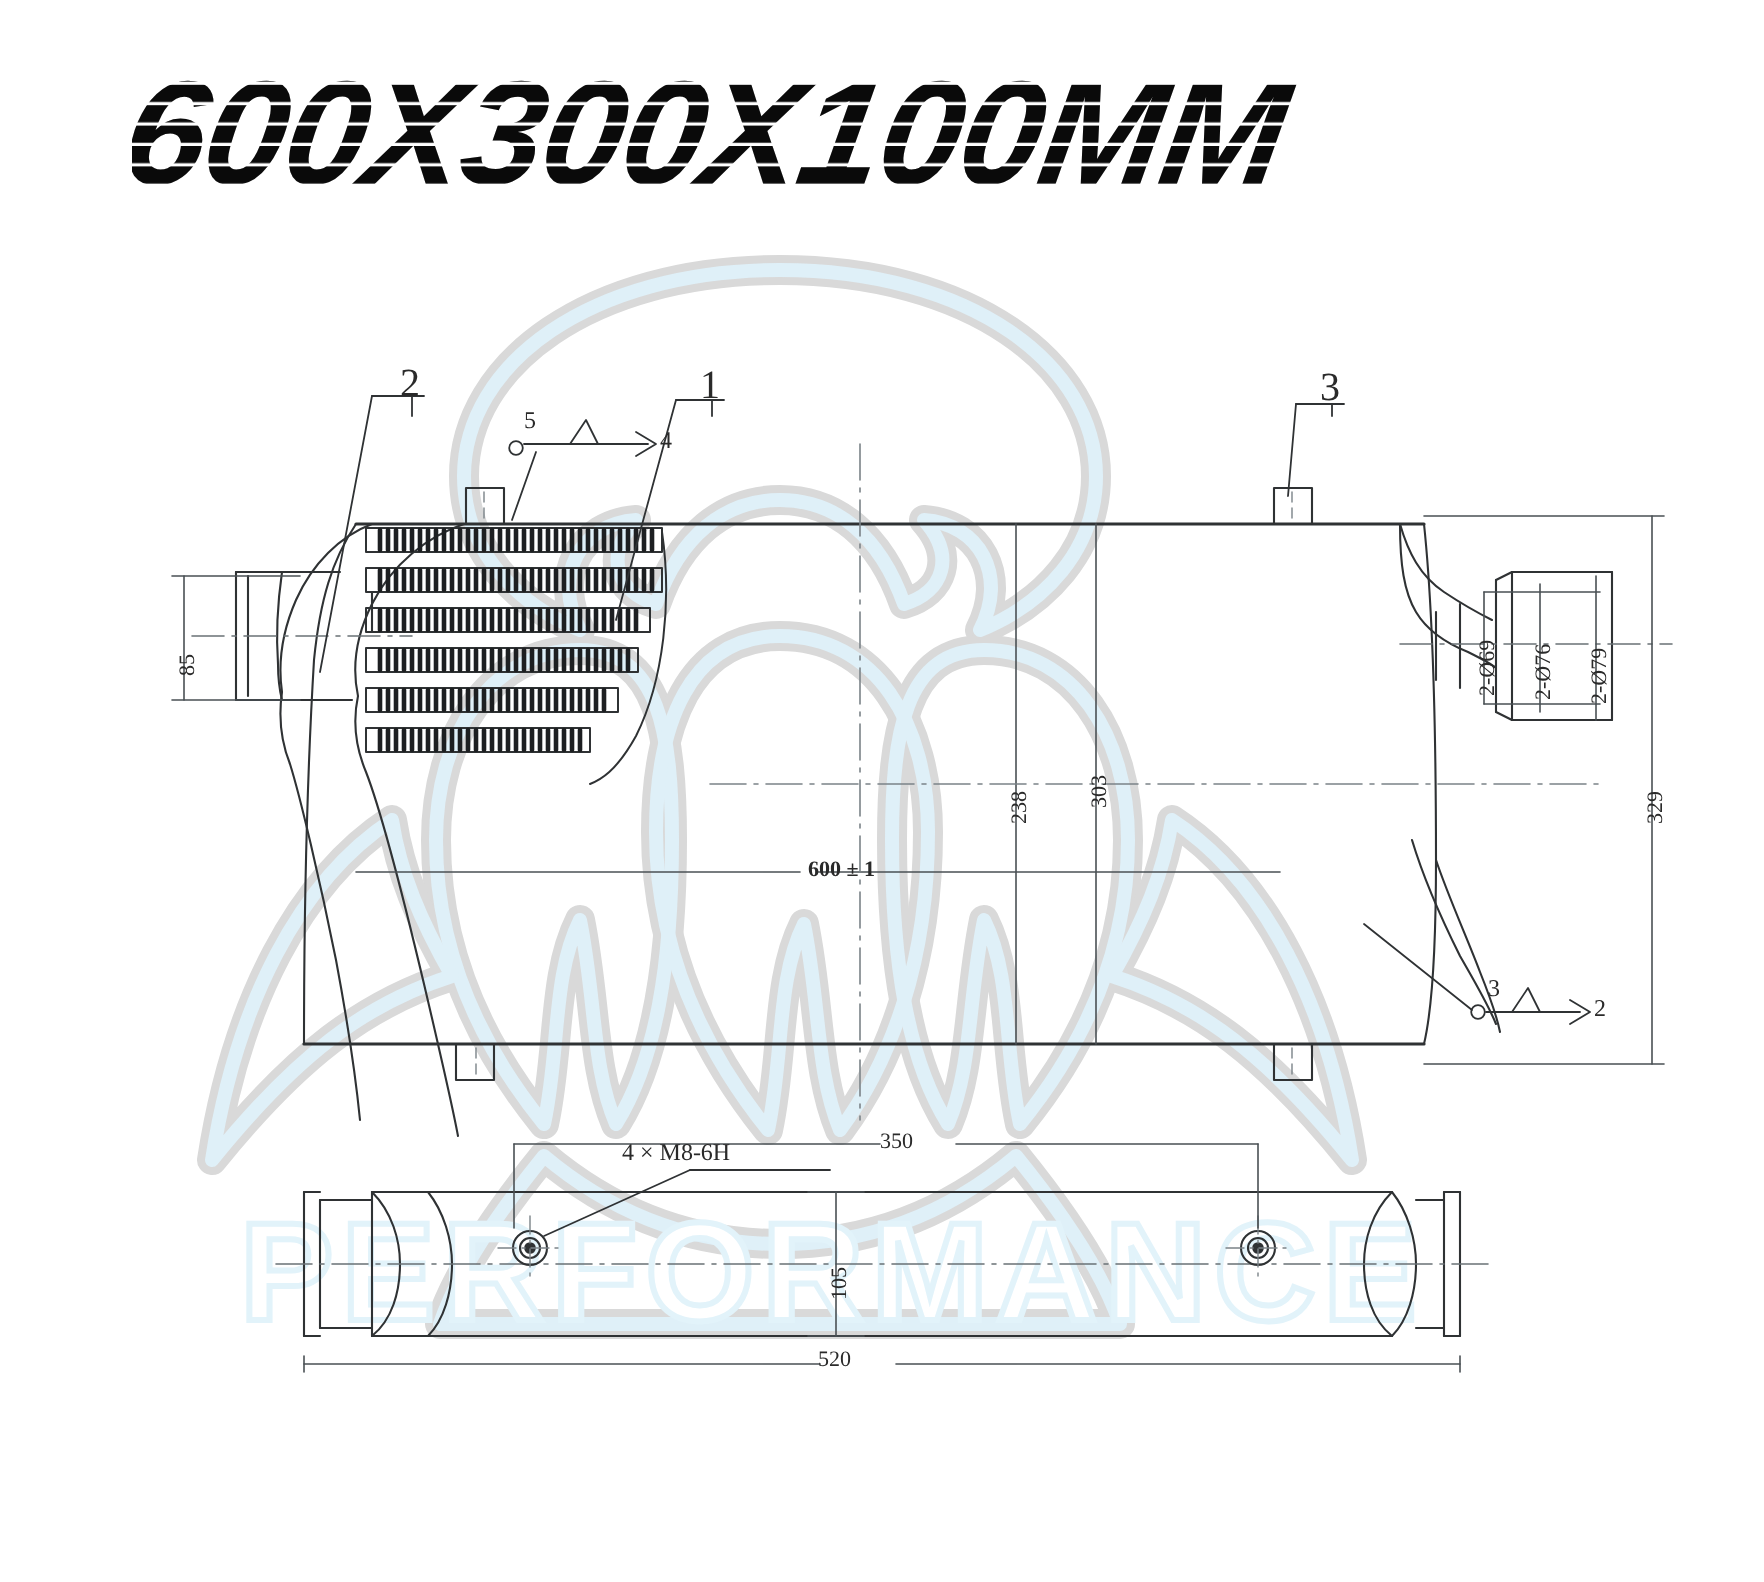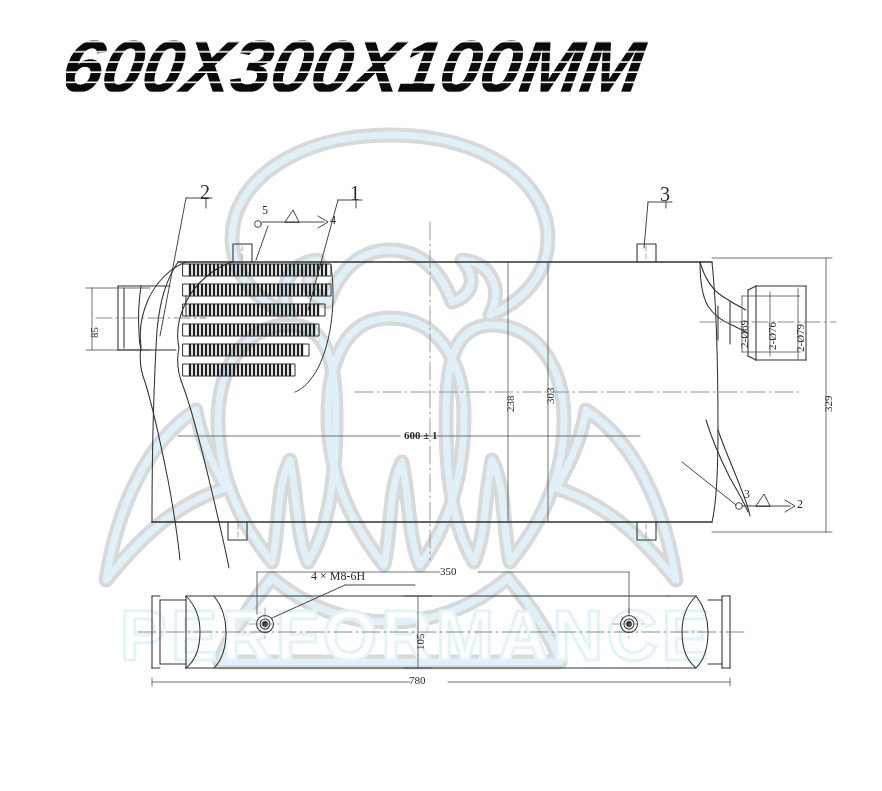--- a/index.html
+++ b/index.html
@@ -528,17 +528,17 @@
   <div class="lbl n12 v" style="left:545px;top:404px;">303</div>
   <div class="lbl n12 v" style="left:823px;top:412px;">329</div>
   <div class="lbl n12" style="left:404px;top:430px;font-weight:bold;">600 ± 1</div>
 
   <div class="lbl n12 v" style="left:739px;top:348px;">2-Ø69</div>
   <div class="lbl n12 v" style="left:767px;top:350px;">2-Ø76</div>
   <div class="lbl n12 v" style="left:795px;top:352px;">2-Ø79</div>
 
   <div class="lbl n12" style="left:440px;top:566px;">350</div>
   <div class="lbl n12 v" style="left:415px;top:650px;">105</div>
-  <div class="lbl n12" style="left:409px;top:675px;">780</div>
+  <div class="lbl n12" style="left:409px;top:675px;">520</div>
 
   <div class="lbl n13" style="left:283px;top:570px;margin-left:28px;">4 × M8-6H</div>
 
 </div>
 
 </body></html>

